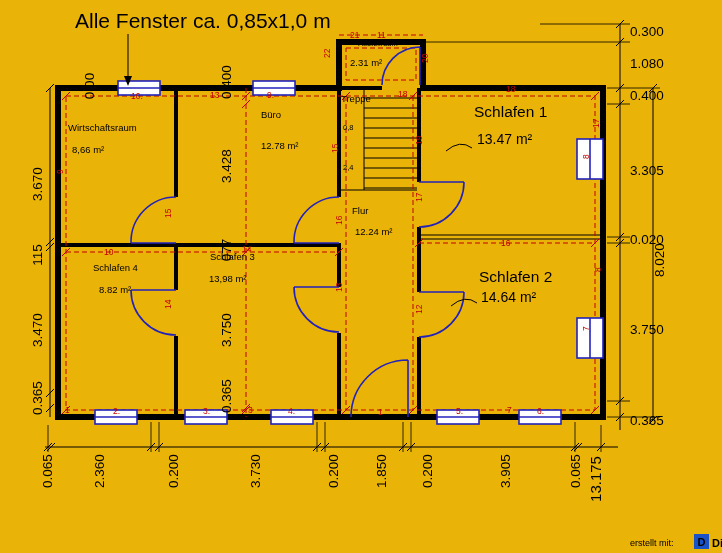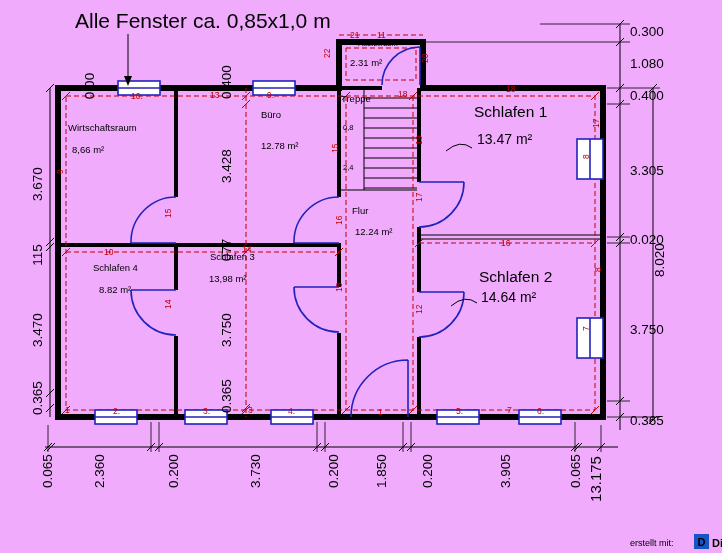--- a/index.html
+++ b/index.html
@@ -1,16 +1,16 @@
 <!DOCTYPE html>
 <html><head>
 <meta charset="utf-8">
 <style>
   html,body{margin:0;padding:0;background:#fff;}
-  #stage{position:relative;width:722px;height:553px;background:#f0abfc;overflow:hidden;
+  #stage{position:relative;width:722px;height:553px;background:#eab308;overflow:hidden;
          font-family:"Liberation Sans","DejaVu Sans",sans-serif;}
   svg{position:absolute;left:0;top:0;}
   text{font-family:"Liberation Sans","DejaVu Sans",sans-serif;fill:#000;}
   .title-t{font-size:21px;}
   .dim{font-size:13.5px;}
   .dim-big{font-size:15px;}
   .room-s{font-size:9.5px;}
   .room-l{font-size:15.5px;}
   .room-la{font-size:14px;}
   .tiny{font-size:7.5px;}

